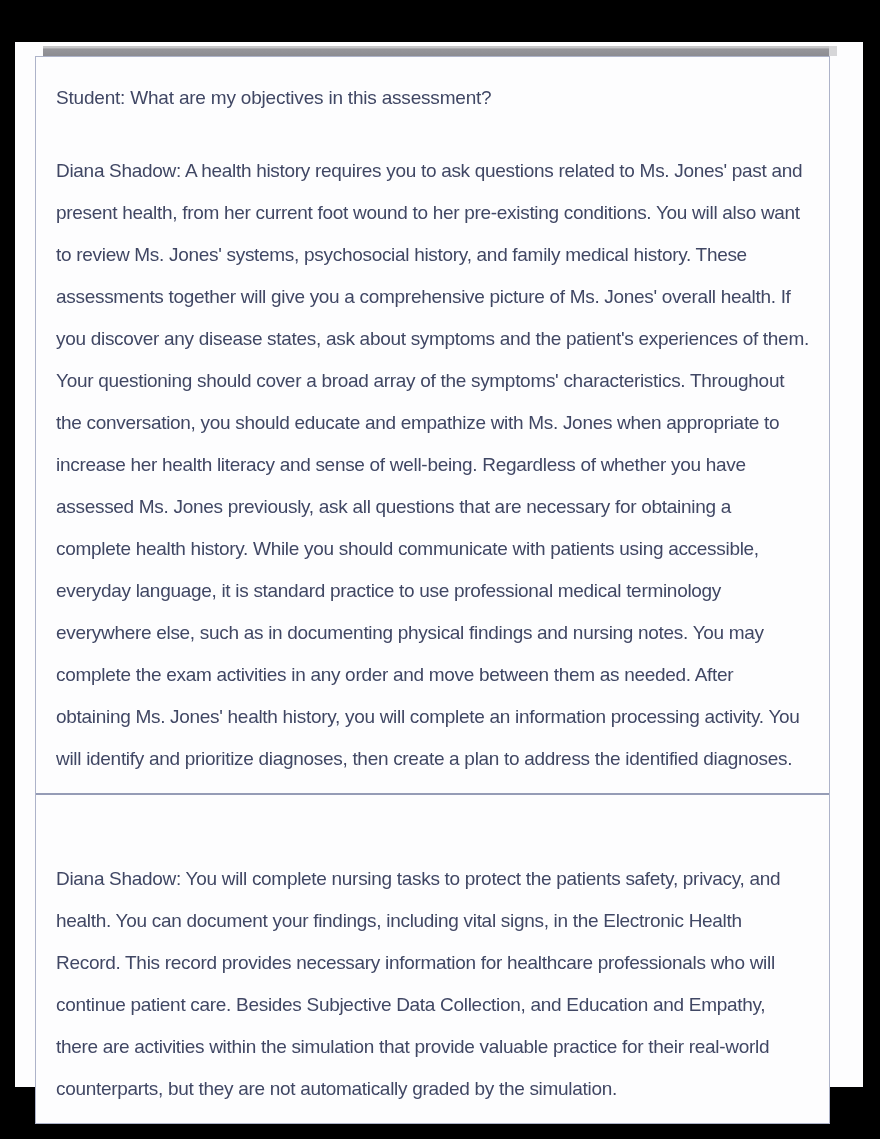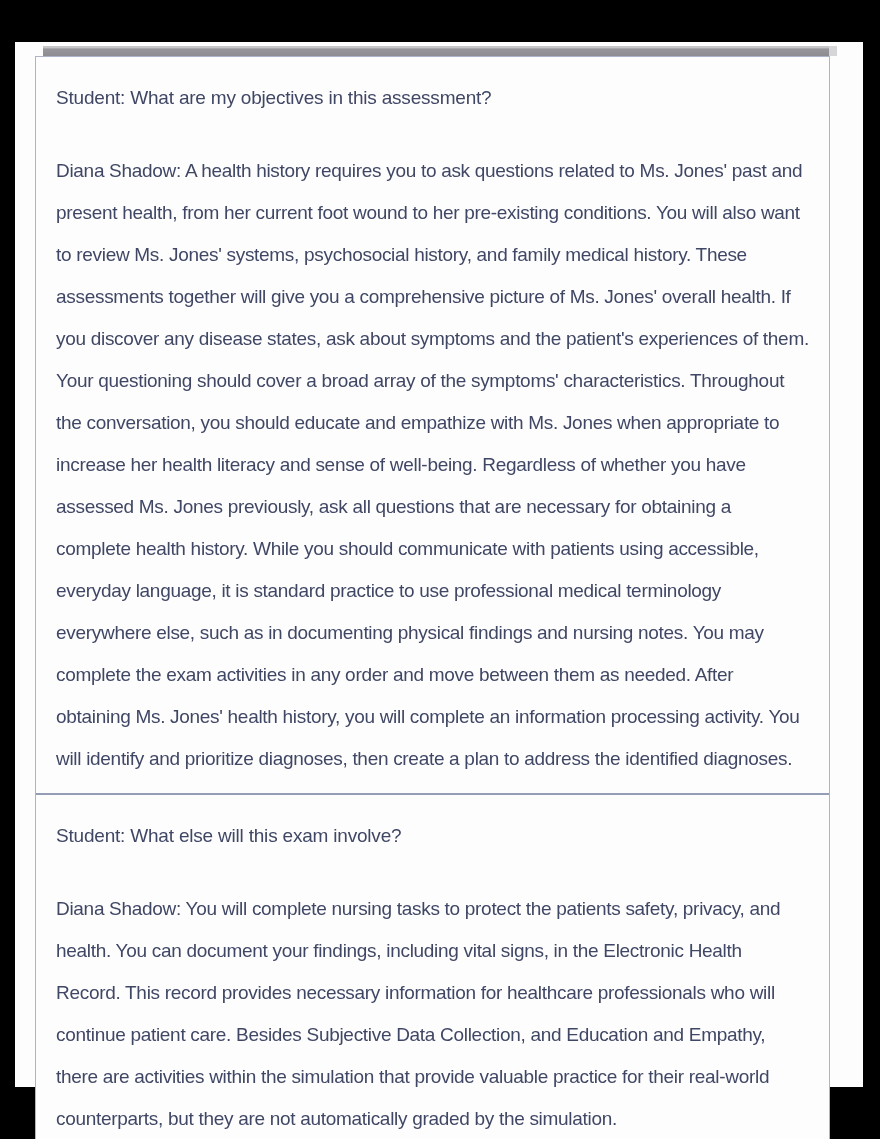--- a/index.html
+++ b/index.html
@@ -90,19 +90,18 @@
     </div>
 
     <div class="cards">
 
       <section class="card card-1">
         <p class="question">Student: What are my objectives in this assessment?</p>
         <p class="answer">Diana Shadow: A health history requires you to ask questions related to Ms. Jones' past and present health, from her current foot wound to her pre-existing conditions. You will also want to review Ms. Jones' systems, psychosocial history, and family medical history. These assessments together will give you a comprehensive picture of Ms. Jones' overall health. If you discover any disease states, ask about symptoms and the patient's experiences of them. Your questioning should cover a broad array of the symptoms' characteristics. Throughout the conversation, you should educate and empathize with Ms. Jones when appropriate to increase her health literacy and sense of well-being. Regardless of whether you have assessed Ms. Jones previously, ask all questions that are necessary for obtaining a complete health history. While you should communicate with patients using accessible, everyday language, it is standard practice to use professional medical terminology everywhere else, such as in documenting physical findings and nursing notes. You may complete the exam activities in any order and move between them as needed. After obtaining Ms. Jones' health history, you will complete an information processing activity. You will identify and prioritize diagnoses, then create a plan to address the identified diagnoses.</p>
       </section>
 
       <section class="card card-2">
-        <p class="question">Student: What else will this exam involve?</p>
         <p class="answer">Diana Shadow: You will complete nursing tasks to protect the patients safety, privacy, and health. You can document your findings, including vital signs, in the Electronic Health Record. This record provides necessary information for healthcare professionals who will continue patient care. Besides Subjective Data Collection, and Education and Empathy, there are activities within the simulation that provide valuable practice for their real-world counterparts, but they are not automatically graded by the simulation.</p>
       </section>
 
     </div>
   </div>
 </div>
 
 </body></html>

